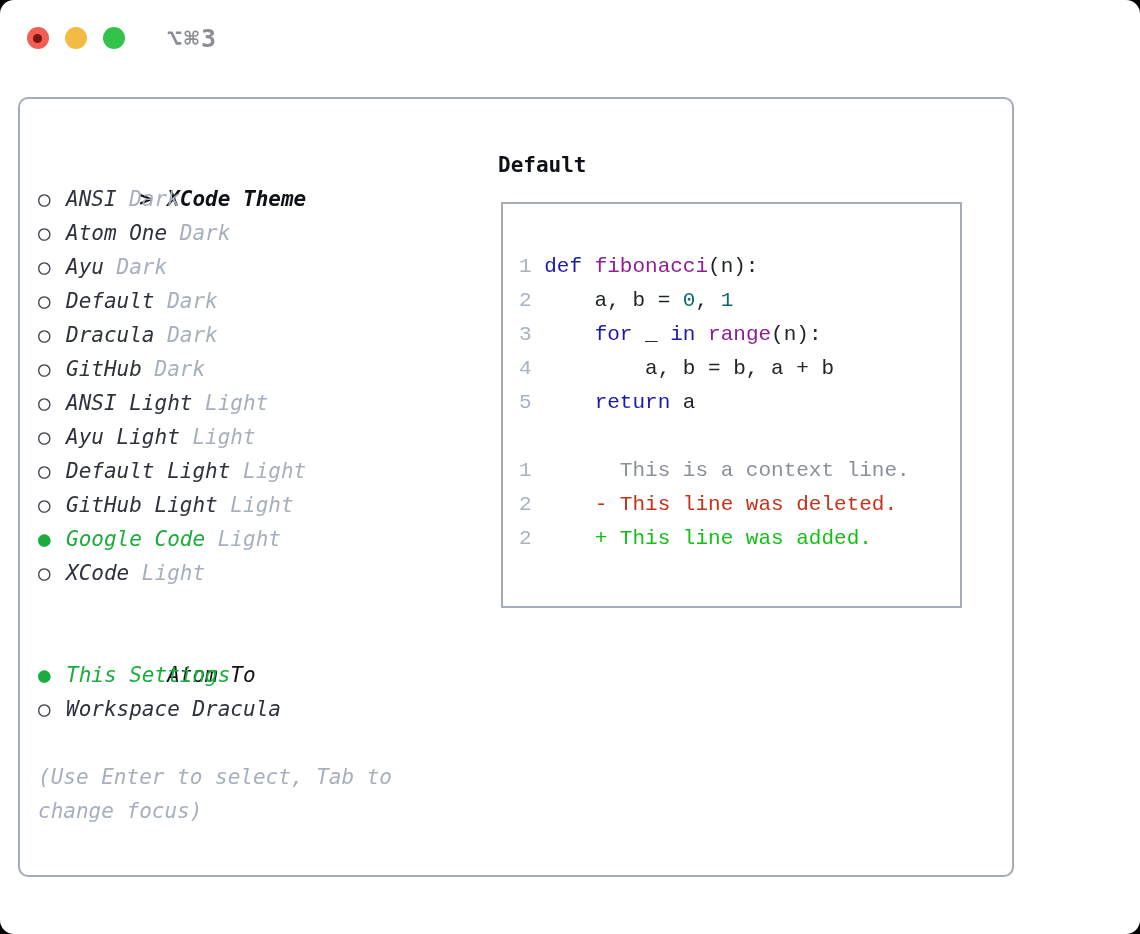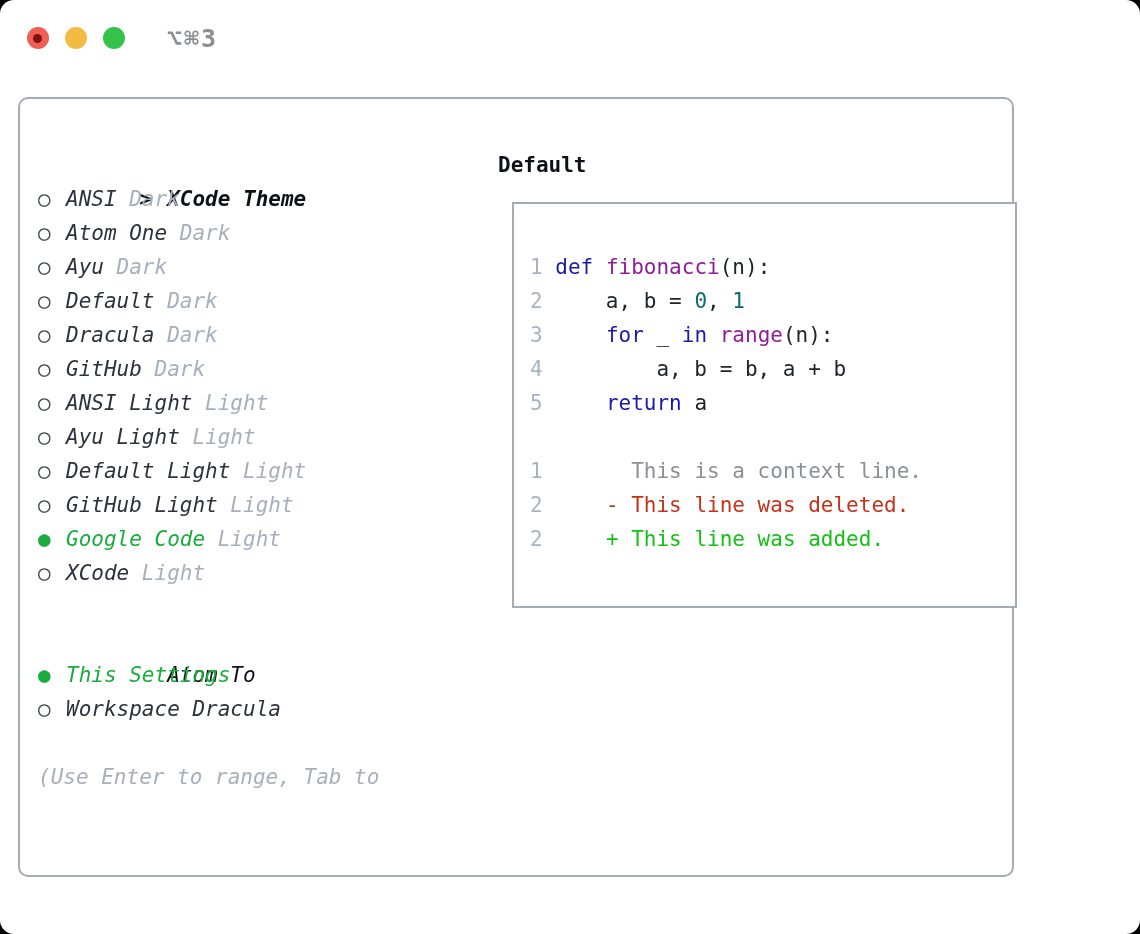--- a/index.html
+++ b/index.html
@@ -49,24 +49,25 @@
   .sel .marker, .sel .opt-name { color: var(--accent_green); }
   .variant { color: var(--muted); margin-left: 1ch; }
   .hint { color: var(--muted); }
   
   .preview-title {
     position: absolute; left: 478px; top: 49px;
     height: 34px; line-height: 34px;
     font-size: 21px; font-weight: bold; color: var(--heading);
   }
   .preview-box {
-    position: absolute; left: 492px; top: 103px;
-    width: 505px; height: 406px;
+    position: absolute; left: 481px; top: 103px;
+    width: 461px; height: 406px;
     border: 2px solid var(--panel_border);
     background: #fff;
+    font-family: Liberation Mono, monospace;
   }
   .code {
     position: absolute; left: 16px; top: 46px;
     font-size: 21px; white-space: pre; color: var(--pln);
   }
   .cl { height: 34px; line-height: 34px; }
   .t-num { color: var(--num); }
   .t-pln { color: var(--pln); }
   .t-kwd { color: var(--kwd); }
   .t-typ { color: var(--typ); }
@@ -97,21 +98,22 @@
       <div class="row">
         <span class="marker hdr">&gt;</span><span class="hdr">XCode Theme</span>
       </div>
       <div id="theme-items" style="display:contents"><div class="row"><span class="marker">○</span><span class="opt-name">ANSI</span><span class="variant">Dark</span></div><div class="row"><span class="marker">○</span><span class="opt-name">Atom One</span><span class="variant">Dark</span></div><div class="row"><span class="marker">○</span><span class="opt-name">Ayu</span><span class="variant">Dark</span></div><div class="row"><span class="marker">○</span><span class="opt-name">Default</span><span class="variant">Dark</span></div><div class="row"><span class="marker">○</span><span class="opt-name">Dracula</span><span class="variant">Dark</span></div><div class="row"><span class="marker">○</span><span class="opt-name">GitHub</span><span class="variant">Dark</span></div><div class="row"><span class="marker">○</span><span class="opt-name">ANSI Light</span><span class="variant">Light</span></div><div class="row"><span class="marker">○</span><span class="opt-name">Ayu Light</span><span class="variant">Light</span></div><div class="row"><span class="marker">○</span><span class="opt-name">Default Light</span><span class="variant">Light</span></div><div class="row"><span class="marker">○</span><span class="opt-name">GitHub Light</span><span class="variant">Light</span></div><div class="row sel"><span class="marker">●</span><span class="opt-name">Google Code</span><span class="variant">Light</span></div><div class="row"><span class="marker">○</span><span class="opt-name">XCode</span><span class="variant">Light</span></div></div>
       <div class="row blank"></div>
       <div class="row">
         <span class="marker"></span><span class="apply-hdr">Atom To</span>
       </div>
       <div id="apply-items" style="display:contents"><div class="row sel"><span class="marker">●</span><span class="opt-name">This Settings</span></div><div class="row"><span class="marker">○</span><span class="opt-name">Workspace Dracula</span></div></div>
       <div class="row blank"></div>
-      <div class="row hint">(Use Enter to range, Tab to</div>
+      <div class="row hint">(Use Enter to select, Tab to</div>
+      <div class="row hint">change focus)</div>
     </div>
 
     <div class="preview-title">Default</div>
 
     <div class="preview-box">
       <div class="code" id="preview-code"><div class="cl"><span class="t-num">1</span><span class="t-pln"> </span><span class="t-kwd">def</span><span class="t-pln"> </span><span class="t-typ">fibonacci</span><span class="t-pln">(n):</span></div><div class="cl"><span class="t-num">2</span><span class="t-pln">     a, b = </span><span class="t-lit">0</span><span class="t-pln">, </span><span class="t-lit">1</span></div><div class="cl"><span class="t-num">3</span><span class="t-pln">     </span><span class="t-kwd">for</span><span class="t-pln"> _ </span><span class="t-kwd">in</span><span class="t-pln"> </span><span class="t-typ">range</span><span class="t-pln">(n):</span></div><div class="cl"><span class="t-num">4</span><span class="t-pln">         a, b = b, a + b</span></div><div class="cl"><span class="t-num">5</span><span class="t-pln">     </span><span class="t-kwd">return</span><span class="t-pln"> a</span></div><div class="cl">&nbsp;</div><div class="cl"><span class="t-num">1</span><span class="t-pln">       </span><span class="t-ctx">This is a context line.</span></div><div class="cl"><span class="t-num">2</span><span class="t-pln">     </span><span class="t-del">- This line was deleted.</span></div><div class="cl"><span class="t-num">2</span><span class="t-pln">     </span><span class="t-add">+ This line was added.</span></div></div>
     </div>
 
   </div>
 </div>

